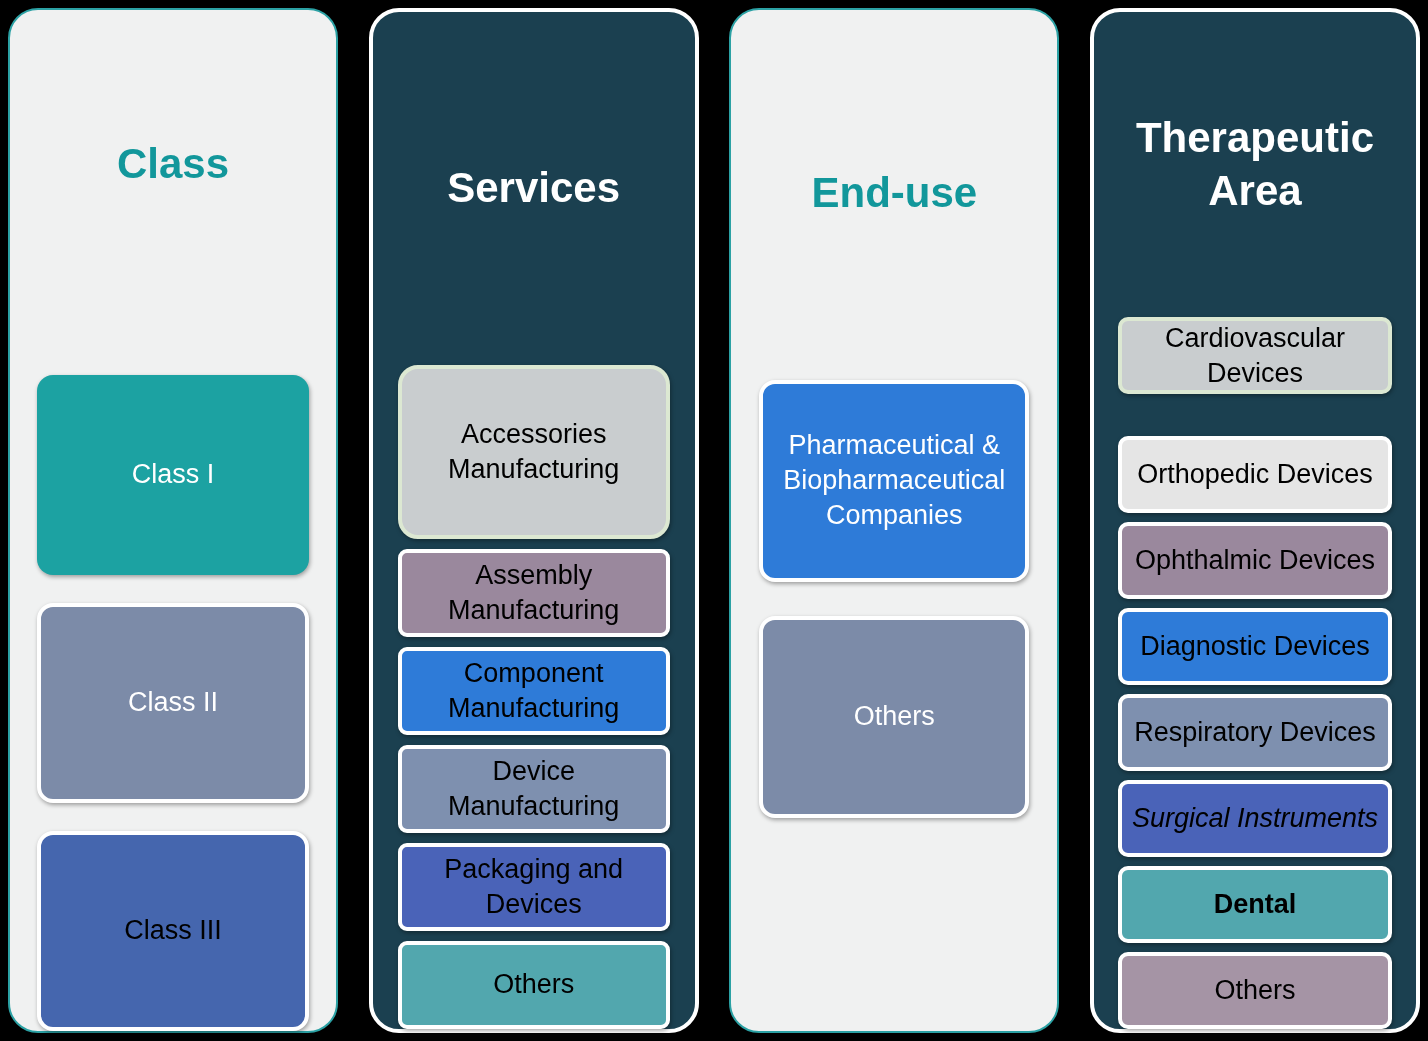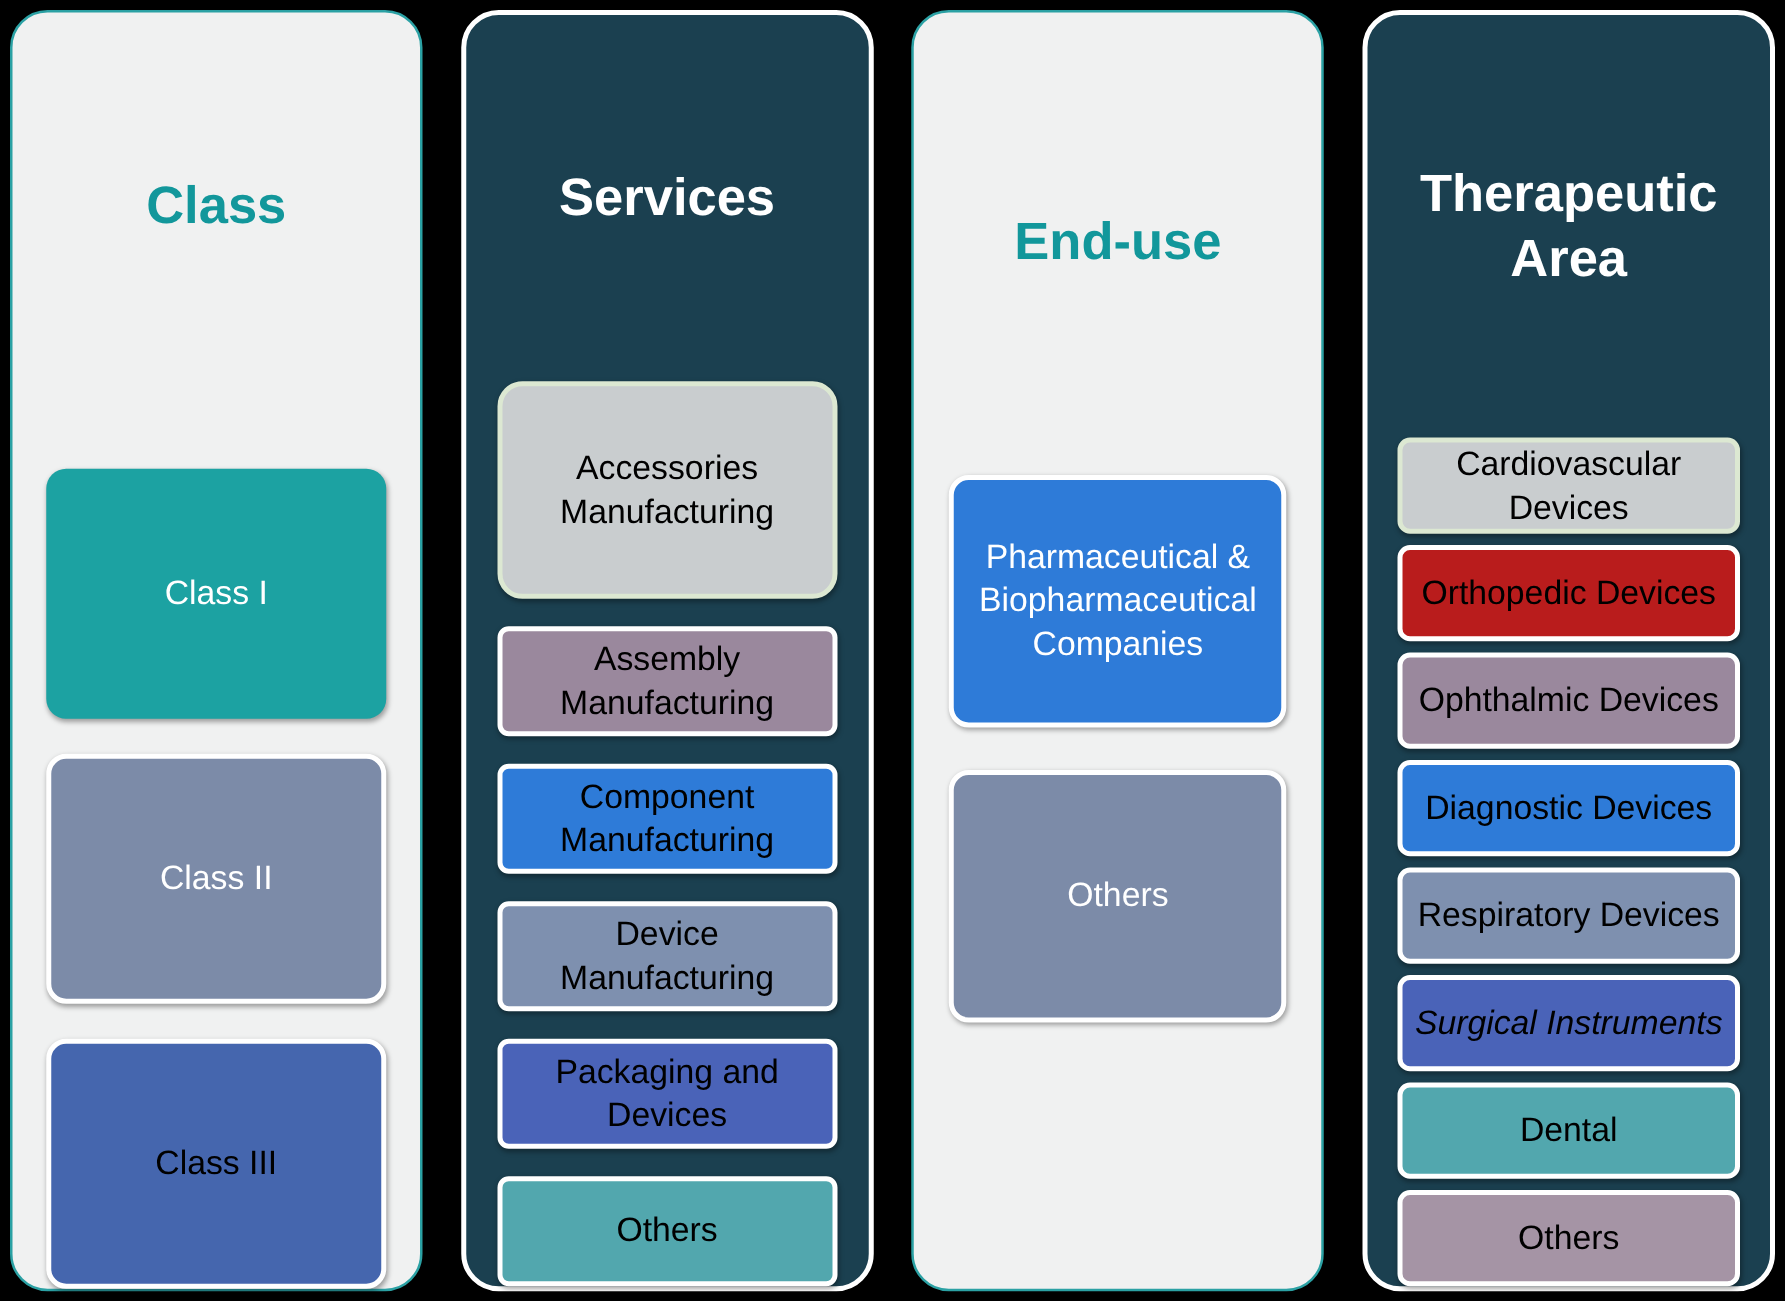--- a/index.html
+++ b/index.html
@@ -63,21 +63,21 @@
     text-align:center;
     font-size:27px;
     line-height:1.3;
     box-shadow:1px 2px 4px rgba(0,0,0,.35);
   }
   .box-label{display:block;padding:0 8px;}
   
   .c0 .items{gap:28px;margin-top:22px;}
   .c0 .box{width:272px;height:200px;border-radius:16px;}
   
-  .c1 .items{gap:22px;}
+  .c1 .items{gap:10px;}
   .c1 .box{width:272px;height:88px;border-radius:9px;}
   .c1 .box.tall{height:174px;border-radius:20px;}
   
   .c2 .items{gap:34px;margin-top:4px;}
   .c2 .box{width:270px;height:202px;border-radius:16px;}
   .c2 .box-label{max-width:226px;overflow-wrap:break-word;}
   
   .c3 .items{gap:9px;}
   .c3 .box{width:274px;height:77px;border-radius:10px;line-height:1.28;}
 </style>
@@ -136,36 +136,36 @@
       </div>
     </div>
   </section>
 
   <section class="column col-dark c3">
     <h2 class="title">Therapeutic Area</h2>
     <div class="items">
       <div class="box" style="background: rgb(201, 205, 207); color: rgb(0, 0, 0); border: 4px solid rgb(220, 232, 210);">
         <span class="box-label">Cardiovascular Devices</span>
       </div>
-      <div class="box" style="background: #b91c1c; color: rgb(0, 0, 0); border: 4px solid rgb(255, 255, 255);">
+      <div class="box" style="background: #e5e5e5; color: rgb(0, 0, 0); border: 4px solid rgb(255, 255, 255); margin-top: 33px;">
         <span class="box-label">Orthopedic Devices</span>
       </div>
       <div class="box" style="background: rgb(154, 136, 157); color: rgb(0, 0, 0); border: 4px solid rgb(255, 255, 255);">
         <span class="box-label">Ophthalmic Devices</span>
       </div>
       <div class="box" style="background: rgb(46, 123, 216); color: rgb(0, 0, 0); border: 4px solid rgb(255, 255, 255);">
         <span class="box-label">Diagnostic Devices</span>
       </div>
       <div class="box" style="background: rgb(126, 144, 175); color: rgb(0, 0, 0); border: 4px solid rgb(255, 255, 255);">
         <span class="box-label">Respiratory Devices</span>
       </div>
       <div class="box" style="background: rgb(74, 99, 184); color: rgb(0, 0, 0); border: 4px solid rgb(255, 255, 255); font-style: italic;">
         <span class="box-label">Surgical Instruments</span>
       </div>
-      <div class="box" style="background: rgb(82, 167, 174); color: rgb(0, 0, 0); border: 4px solid rgb(255, 255, 255);">
+      <div class="box" style="background: rgb(82, 167, 174); color: rgb(0, 0, 0); border: 4px solid rgb(255, 255, 255); font-weight: bold;">
         <span class="box-label">Dental</span>
       </div>
       <div class="box" style="background: rgb(165, 148, 165); color: rgb(0, 0, 0); border: 4px solid rgb(255, 255, 255);">
         <span class="box-label">Others</span>
       </div>
     </div>
   </section>
 
 </div>
 

